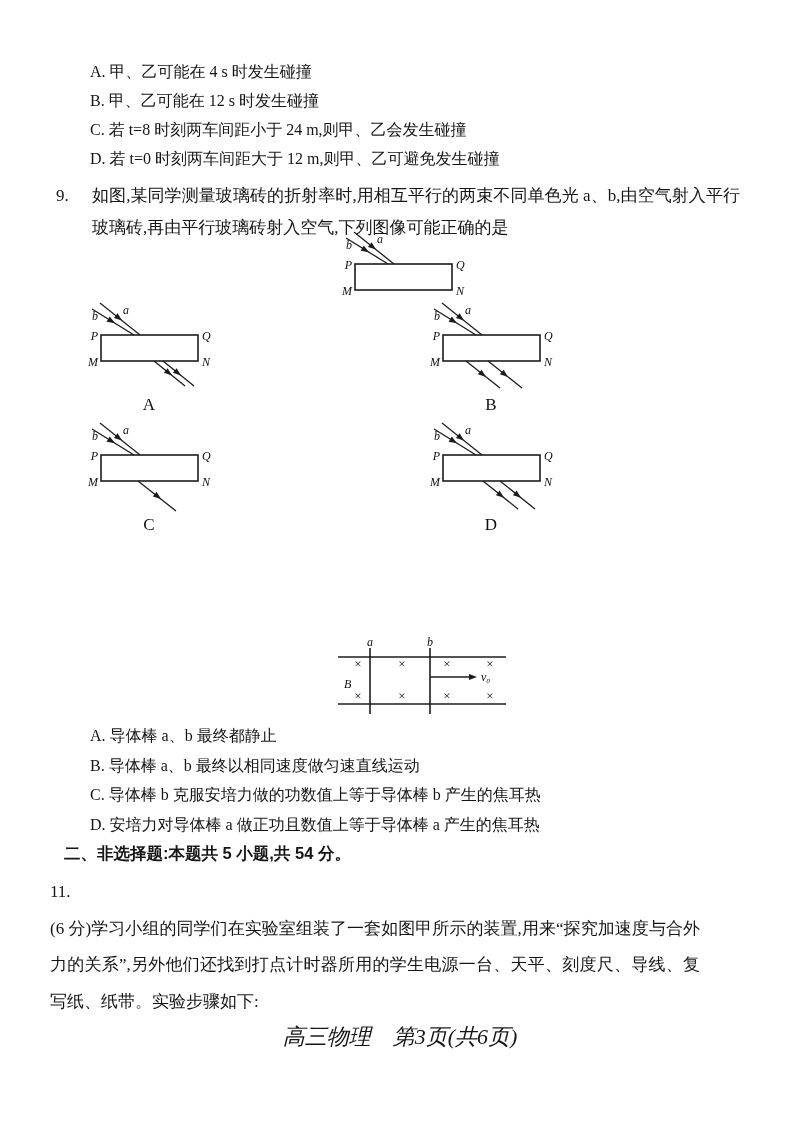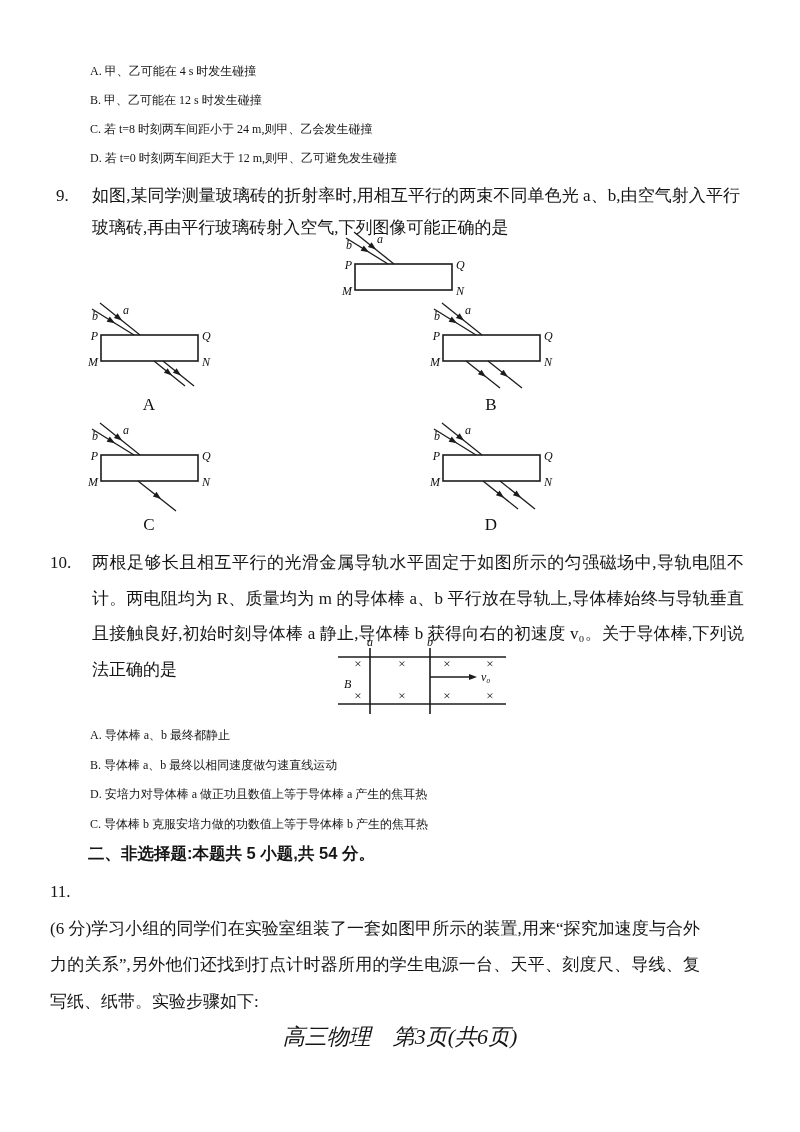--- a/index.html
+++ b/index.html
@@ -2,21 +2,21 @@
 <html><head>
 <meta charset="utf-8">
 <style>
   html,body {margin:0; padding:0; background:#d9d9d9;}
   .page {
     position:relative; width:800px; height:1132px; background:#ffffff;
     margin:0 auto; overflow:hidden; color:#151515;
     font-family:"Liberation Serif","DejaVu Serif",serif;
   }
   .abs {position:absolute;}
-  .optline {font-size:12px; line-height:29px; white-space:nowrap;}
+  .optline {font-size:16px; line-height:29px; white-space:nowrap;}
   .q {display:flex; font-size:17px;}
   .qnum {flex:none;}
   .qbody {text-align:justify;}
   .sec-head {font-family:"Liberation Sans","DejaVu Sans",sans-serif; font-weight:700; font-size:16.5px; white-space:nowrap;}
   .footer {width:800px; text-align:center; font-style:italic; font-size:22px;}
   svg {display:block; overflow:visible;}
   svg line {stroke:#1c1c1c; stroke-width:1.3;}
   svg rect {fill:none; stroke:#1c1c1c; stroke-width:1.6;}
   svg text {fill:#101010; font-size:12px; font-style:italic; font-family:"Liberation Serif","DejaVu Serif",serif;}
   svg .ah {fill:#1c1c1c; stroke:none;}
@@ -122,24 +122,20 @@
     <text x="116" y="37">Q</text>
     <text x="12" y="63" text-anchor="end">M</text>
     <text x="116" y="63">N</text>
     <line x1="55" y1="58" x2="90" y2="86"></line>
     <path class="ah" transform="translate(76,74.8) rotate(38.7)" d="M0,0 L-8,3 L-8,-3 Z"></path>
     <line x1="72" y1="58" x2="107" y2="86"></line>
     <path class="ah" transform="translate(93,74.8) rotate(38.7)" d="M0,0 L-8,3 L-8,-3 Z"></path>
     <text class="caption" x="63" y="107">D</text>
   </svg>
 
-  <div class="abs q" style="left:50px; top:545px; width:700px; line-height:35.5px;">
-    <div class="qnum" style="width:42px;">10.</div>
-    <div class="qbody" style="width:652px;">两根足够长且相互平行的光滑金属导轨水平固定于如图所示的匀强磁场中,导轨电阻不计。两电阻均为 R、质量均为 m 的导体棒 a、b 平行放在导轨上,导体棒始终与导轨垂直且接触良好,初始时刻导体棒 a 静止,导体棒 b 获得向右的初速度 v₀。关于导体棒,下列说法正确的是</div>
-  </div>
 
   <svg class="abs" style="left:330px; top:637px;" width="200" height="85" viewBox="0 0 200 85">
     <text x="40" y="9" text-anchor="middle">a</text>
     <text x="100" y="9" text-anchor="middle">b</text>
     <line x1="8" y1="20" x2="176" y2="20" style="stroke-width:1.7"></line>
     <line x1="8" y1="67" x2="176" y2="67" style="stroke-width:1.7"></line>
     <line x1="40" y1="11" x2="40" y2="77" style="stroke-width:1.6"></line>
     <line x1="100" y1="11" x2="100" y2="77" style="stroke-width:1.6"></line>
     <text class="cross" x="28" y="31">×</text>
     <text class="cross" x="72" y="31">×</text>
@@ -151,25 +147,25 @@
     <text class="cross" x="160" y="63">×</text>
     <text x="14" y="51">B</text>
     <line x1="100" y1="40" x2="141" y2="40"></line>
     <path class="ah" transform="translate(147,40)" d="M0,0 L-8,3 L-8,-3 Z"></path>
     <text class="sub" x="151" y="44">v₀</text>
   </svg>
 
   <div class="abs" style="left:90px; top:721px;">
     <div class="optline" style="line-height:29.5px">A. 导体棒 a、b 最终都静止</div>
     <div class="optline" style="line-height:29.5px">B. 导体棒 a、b 最终以相同速度做匀速直线运动</div>
+    <div class="optline" style="line-height:29.5px">C. 导体棒 b 克服安培力做的功数值上等于导体棒 b 产生的焦耳热</div>
     <div class="optline" style="line-height:29.5px">D. 安培力对导体棒 a 做正功且数值上等于导体棒 a 产生的焦耳热</div>
-    <div class="optline" style="line-height:29.5px">C. 导体棒 b 克服安培力做的功数值上等于导体棒 b 产生的焦耳热</div>
   </div>
 
-  <div class="abs sec-head" style="left:88px; top:843px;">二、非选择题:本题共 5 小题,共 54 分。</div>
+  <div class="abs sec-head" style="left:64px; top:843px;">二、非选择题:本题共 5 小题,共 54 分。</div>
 
   <div class="abs q" style="left:50px; top:874px; width:700px; line-height:36.5px;flex-direction:column;">
     <div class="qnum" style="width:42px;">11.</div>
     <div class="qbody" style="width:650px;">(6 分)学习小组的同学们在实验室组装了一套如图甲所示的装置,用来“探究加速度与合外力的关系”,另外他们还找到打点计时器所用的学生电源一台、天平、刻度尺、导线、复写纸、纸带。实验步骤如下:</div>
   </div>
 
   <div class="abs" style="left:92px; top:958px; font-size:17px;">
   </div>
 
   <div class="abs footer" style="left:0; top:1022px;">高三物理　第3页(共6页)</div>

